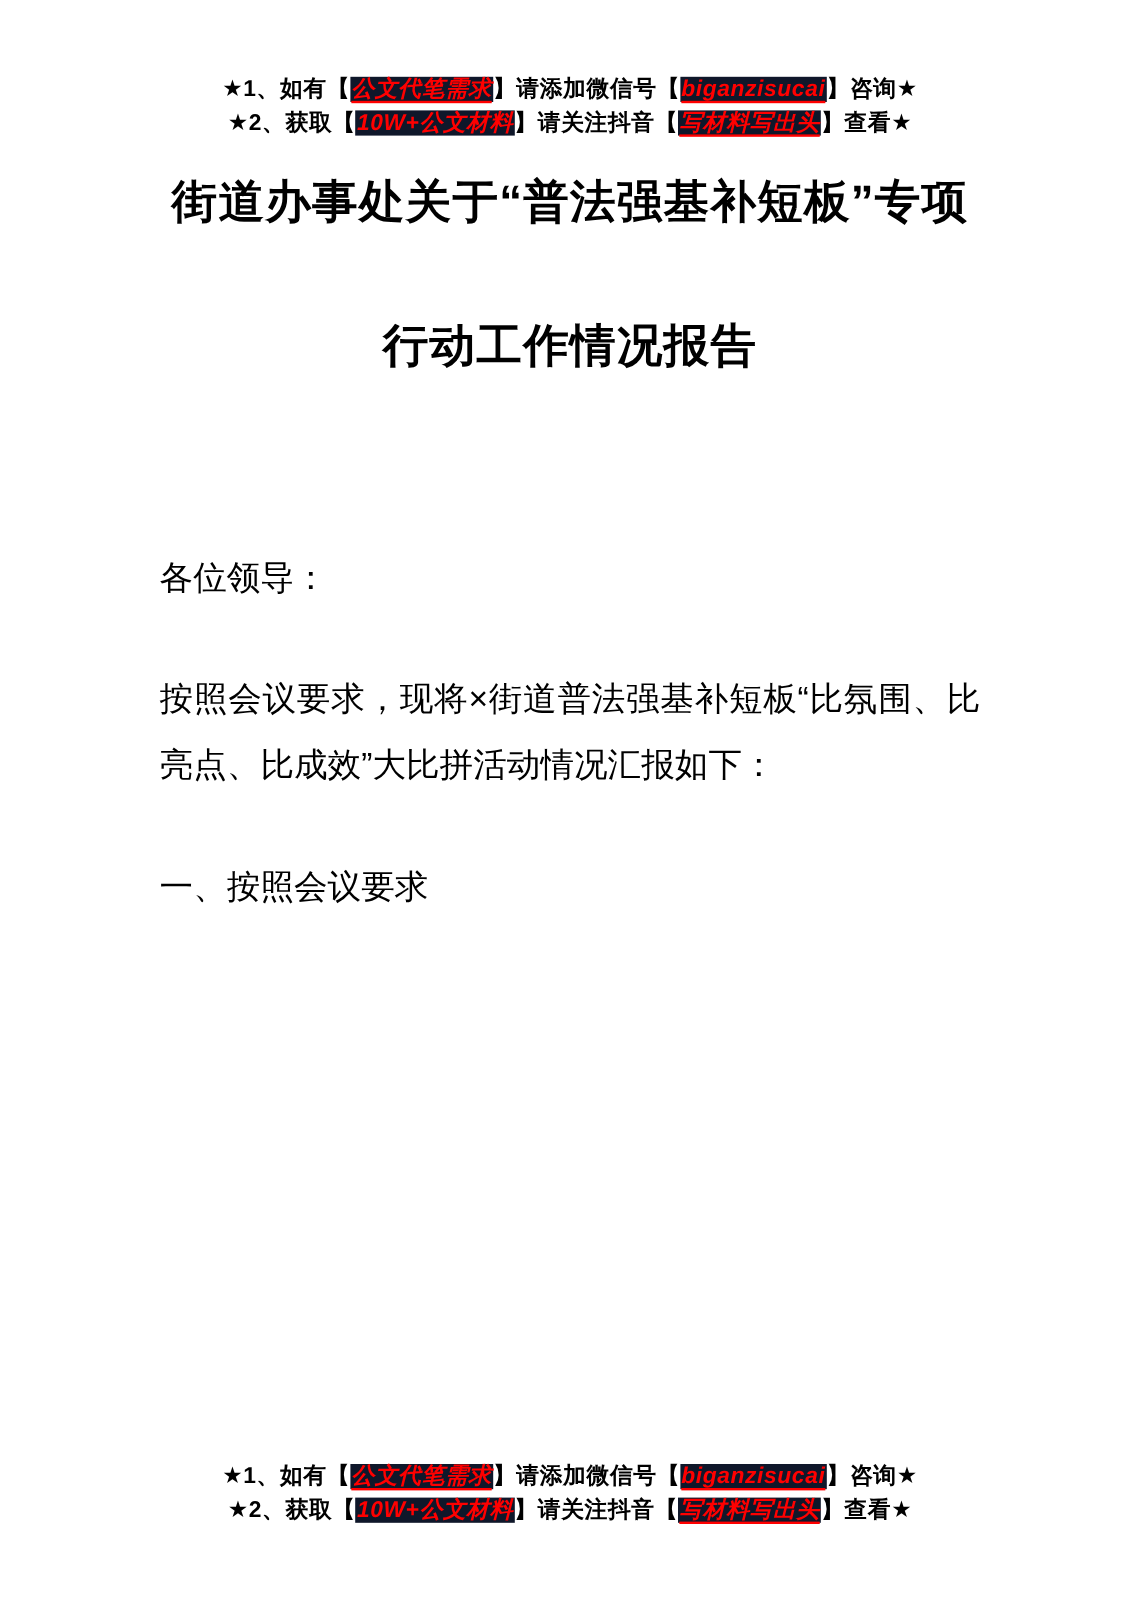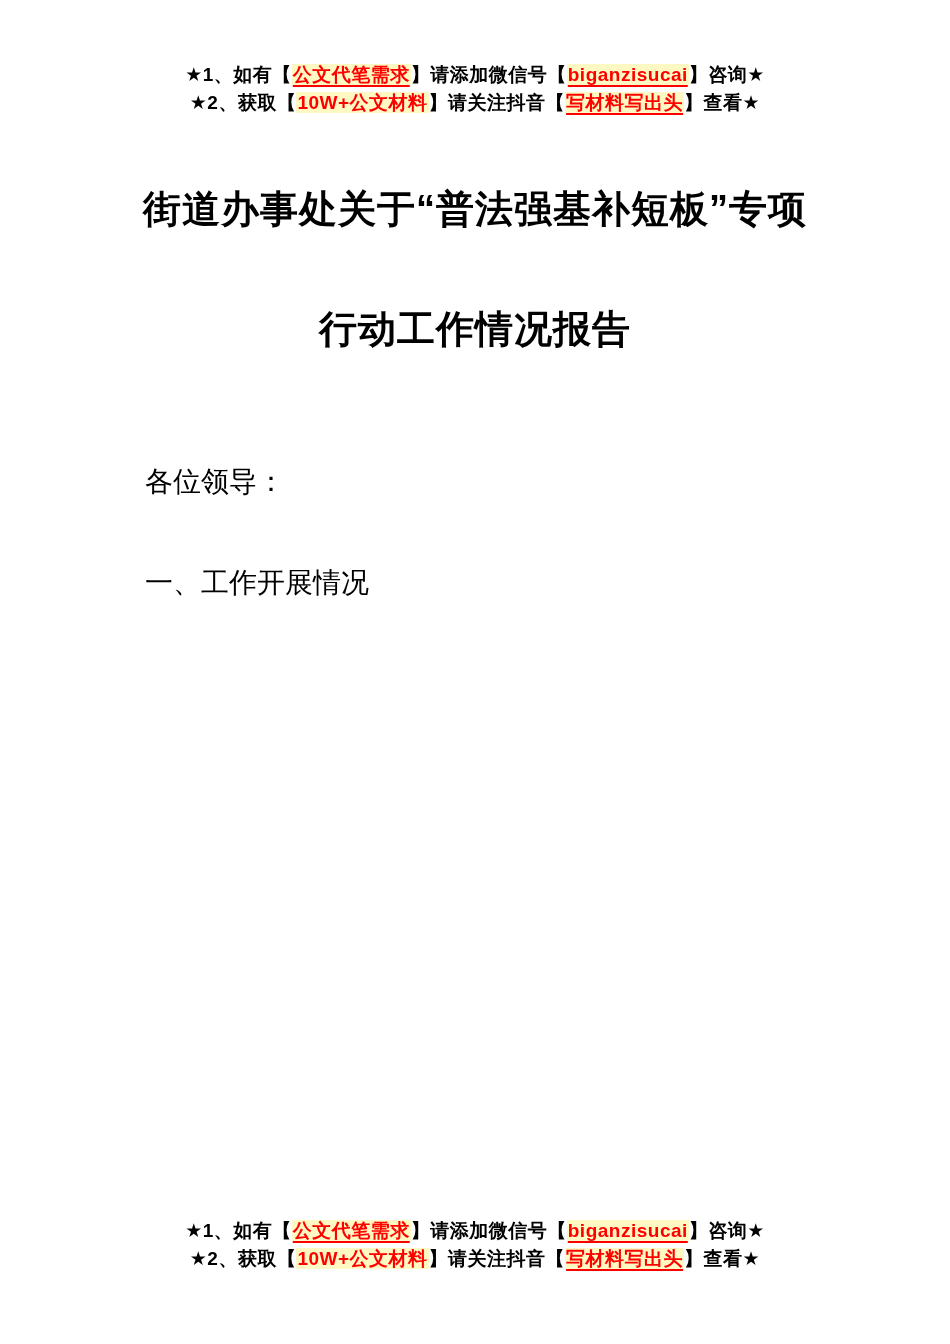--- a/index.html
+++ b/index.html
@@ -22,22 +22,23 @@
     font-weight:bold;
     font-size:19px;
     line-height:28px;
     letter-spacing:0.5px;
     white-space:nowrap;
   }
   .ad-header { top:61px; }
   .ad-footer { top:1217px; }
   .hl {
     color:#ff0000;
-    background:#fef9c3;
+    background:#0f172a;
     padding:0 1px;
+    font-style:italic;
   }
   .u-red {
     text-decoration:underline;
     text-decoration-color:#ff0000;
     text-decoration-thickness:2px;
     text-underline-offset:4px;
   }
   .u-black {
     text-decoration-thickness:2px;
     text-underline-offset:4px;
@@ -46,29 +47,28 @@
   
   .doc-title {
     position:absolute;
     left:0;
     width:100%;
     text-align:center;
     font-weight:bold;
     font-size:38px;
     line-height:54px;
     letter-spacing:1px;
-    margin-top:40px;
   }
   .title-line-1 { top:142px; }
   .title-line-2 { top:262px; }
 
   
   .content {
     position:absolute;
-    left:145px;
+    left:133px;
     top:454px;
     width:684px;
     font-size:28px;
     line-height:55px;
     text-align:justify;
   }
   .content p { margin:0; }
   .content p + p { margin-top:46px; }
 </style>
 </head>
@@ -83,21 +83,22 @@
     <div>
       <span>★2、获取【</span><span class="hl">10W+公文材料</span><span>】请</span><span class="u-black">关注</span><span>抖音【</span><span class="hl u-red">写材料写出头</span><span>】查看★</span>
     </div>
   </div>
 
   <div class="doc-title title-line-1">街道办事处关于“普法强基补短板”专项</div>
   <div class="doc-title title-line-2">行动工作情况报告</div>
 
   <div class="content">
     <p>各位领导：</p>
-    <p>一、工作开展情况</p>
+    <p>按照会议要求，现将×街道普法强基补短板“比氛围、比亮点、比成效”大比拼活动情况汇报如下：</p>
+    <p>一、按照会议要求</p>
   </div>
 
   <div class="ad ad-footer">
     <div>
       <span>★1、如有【</span><span class="hl u-red">公文代笔需求</span><span>】请</span><span class="u-black">添加</span><span>微信号【</span><span class="hl u-red">biganzisucai</span><span>】咨询★</span>
     </div>
     <div>
       <span>★2、获取【</span><span class="hl">10W+公文材料</span><span>】请</span><span class="u-black">关注</span><span>抖音【</span><span class="hl u-red">写材料写出头</span><span>】查看★</span>
     </div>
   </div>

